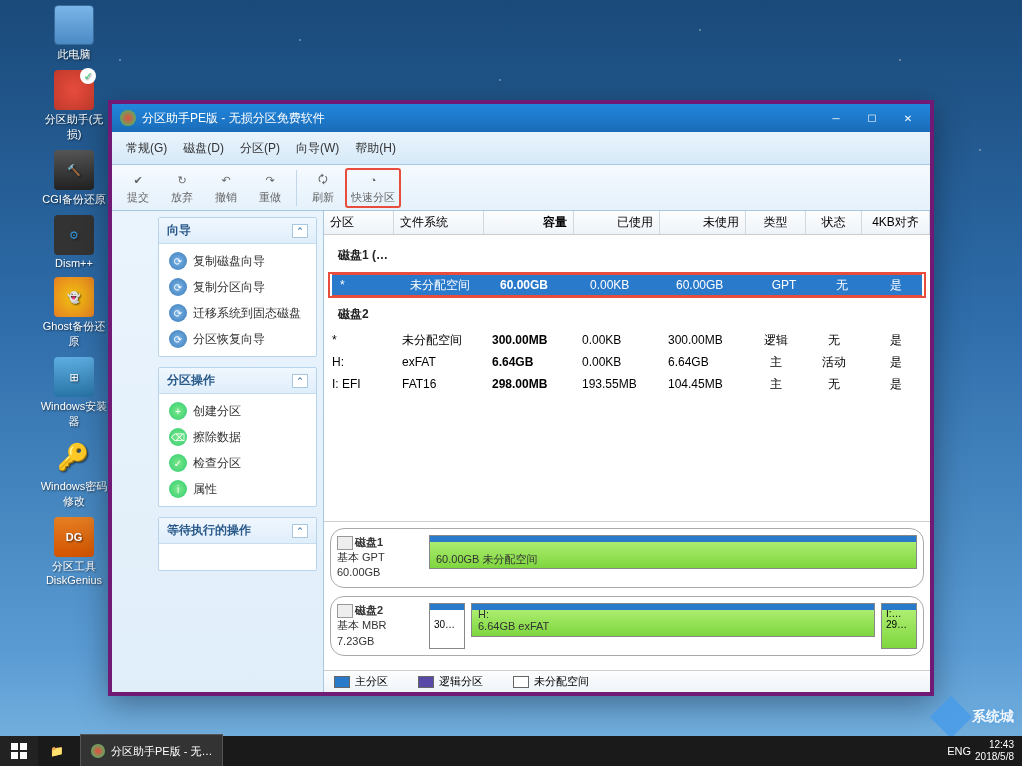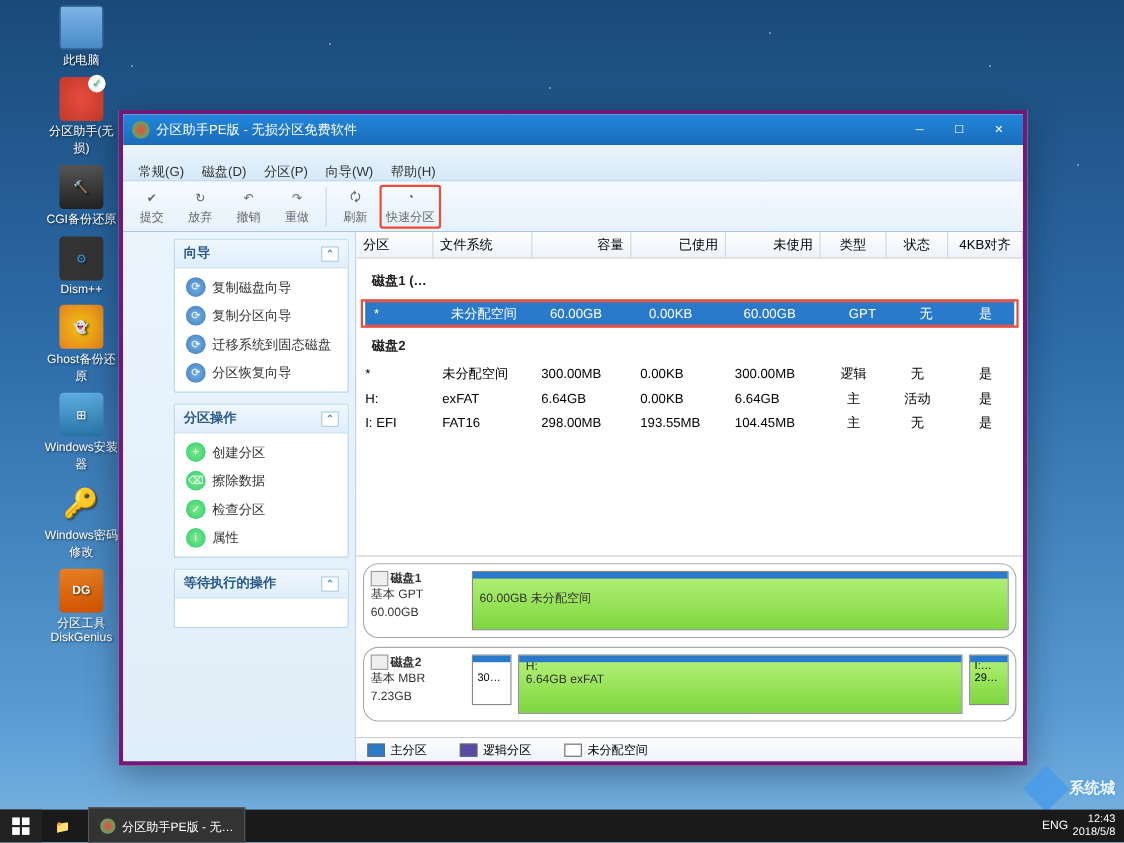--- a/index.html
+++ b/index.html
@@ -19,21 +19,21 @@
 .ic-key { background:transparent; color:#f1c40f; font-size:26px; }
 .ic-dg { background:linear-gradient(#e67e22,#d35400); color:#fff; font-weight:bold; }
 
 
 .window { position:absolute; left:108px; top:100px; width:826px; height:596px; background:#fff; border:4px solid #701a75; box-shadow:0 8px 30px rgba(0,0,0,.35); display:flex; flex-direction:column; }
 .titlebar { height:28px; background:linear-gradient(#2186dd,#1a6cb8); color:#fff; display:flex; align-items:center; padding:0 4px 0 8px; font-size:12px; }
 .titlebar .ticon { width:16px; height:16px; border-radius:50%; background:radial-gradient(circle,#e74c3c,#2ecc71); margin-right:6px; }
 .titlebar .spacer { flex:1; }
 .winbtn { width:36px; height:24px; display:flex; align-items:center; justify-content:center; color:#fff; cursor:pointer; font-size:10px; }
 
-.menubar { height:20px; background:linear-gradient(#eaf4fd,#d6e9f8); border-bottom:1px solid #a8c8e0; display:flex; padding:16px 6px; font-size:12px; color:#333; }
+.menubar { height:20px; background:linear-gradient(#eaf4fd,#d6e9f8); border-bottom:1px solid #a8c8e0; display:flex; align-items:center; padding:16px 6px; font-size:12px; color:#333; }
 .menubar span { padding:0 8px; cursor:pointer; }
 
 .toolbar { height:46px; background:linear-gradient(#f5faff,#e5f1fb); border-bottom:1px solid #a8c8e0; display:flex; align-items:center; padding:0 4px; }
 .tbtn { width:44px; height:40px; display:flex; flex-direction:column; align-items:center; justify-content:center; font-size:11px; color:#666; cursor:pointer; border-radius:3px; }
 .tbtn .ti { width:20px; height:20px; display:flex; align-items:center; justify-content:center; }
 .tdivider { width:1px; height:36px; background:#c2d7eb; margin:0 4px; }
 .tbtn.highlighted { border:2px solid #e74c3c; width:56px; }
 
 .content { flex:1; display:flex; overflow:hidden; }
 
@@ -47,38 +47,38 @@
 .group-item .gi { width:18px; height:18px; border-radius:50%; margin-right:6px; display:flex; align-items:center; justify-content:center; font-size:10px; }
 .gi-blue { background:radial-gradient(circle,#7bb5e8,#3a7ab8); color:#fff; }
 .gi-green { background:radial-gradient(circle,#7de88a,#2ecc71); color:#fff; }
 
 
 .right-panel { flex:1; display:flex; flex-direction:column; background:#fff; }
 .table-header { height:24px; border-bottom:1px solid #ccc; display:flex; font-size:12px; background:linear-gradient(#fdfdfd,#eef4fa); }
 .table-header > div { border-right:1px solid #d0d8e0; padding:0 6px; display:flex; align-items:center; }
 .col-name { width:70px; }
 .col-fs { width:90px; }
-.col-cap { width:90px; justify-content:flex-end; }
+.col-cap { width:90px; justify-content:flex-end;font-weight:bold; }
 .col-used { width:86px; justify-content:flex-end; }
 .col-unused { width:86px; justify-content:flex-end; }
 .col-type { width:60px; text-align:center; justify-content:center; }
 .col-status { width:56px; text-align:center; justify-content:center; }
 .col-4k { flex:1; text-align:center; justify-content:center; }
 
 .part-list { flex:1; overflow:auto; padding-top:6px; }
 .disk-label { font-size:12px; font-weight:bold; padding:6px 14px; color:#222; }
 .row { height:22px; display:flex; font-size:12px; align-items:center; }
 .row > div { padding:0 8px; }
 .row.selected { background:#2a7acc; color:#fff; border:1px solid #e74c3c; border-left:none; border-right:none; margin:0 2px; }
 
 .disk-visual { border-top:1px solid #ccc; padding:6px; background:#fff; }
 .dv { border:1px solid #aaa; border-radius:14px; margin-bottom:8px; padding:6px; display:flex; gap:6px; align-items:stretch; }
 .dv-info { width:86px; font-size:11px; color:#333; line-height:1.4; }
 .dv-info .dicon { width:16px; height:14px; background:#eee; border:1px solid #999; display:inline-block; vertical-align:middle; margin-right:2px; }
-.dv-bar { flex:1; height:54px; border:1px solid #888; background:linear-gradient(#b6f27a,#7ed63e); color:#333; font-size:11px; padding:4px 6px; position:relative; }
+.dv-bar { flex:1; height:34px; border:1px solid #888; background:linear-gradient(#b6f27a,#7ed63e); color:#333; font-size:11px; padding:4px 6px; position:relative; }
 .dv-bar::before { content:""; position:absolute; top:0; left:0; height:6px; width:100%; background:#2a7acc; }
 .dv-seg { height:46px; border:1px solid #888; font-size:10px; padding:4px 4px; position:relative; background:#fff; }
 .dv-seg::before { content:""; position:absolute; top:0; left:0; height:6px; width:100%; background:#2a7acc; }
 .dv-seg.small { width:36px; }
 
 .legend { height:22px; border-top:1px solid #ccc; background:linear-gradient(#fdfdfd,#eef4fa); display:flex; align-items:center; padding:0 10px; font-size:11px; gap:30px; }
 .legend-item { display:flex; align-items:center; gap:5px; }
 .legend-sw { width:16px; height:12px; border:1px solid #666; }
 
 

